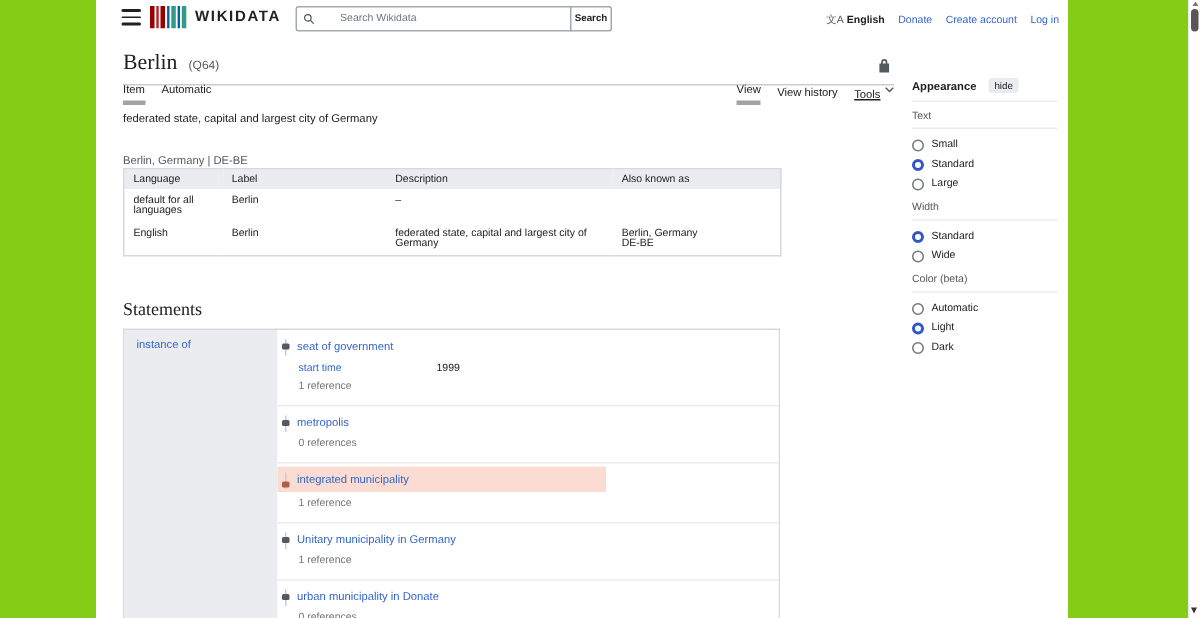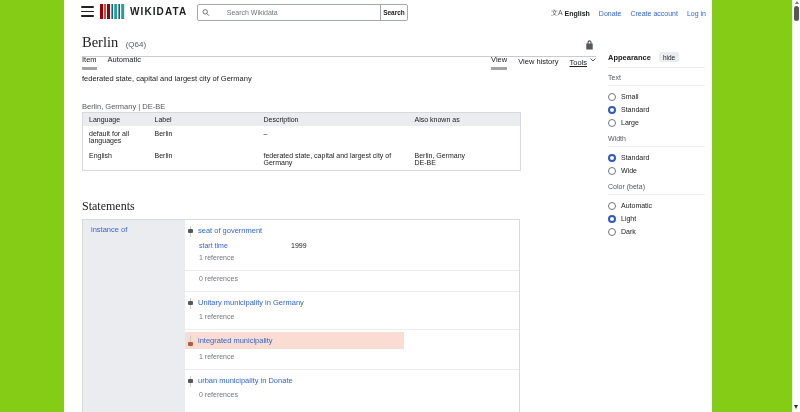--- a/index.html
+++ b/index.html
@@ -200,41 +200,48 @@
             <a class="blue">seat of government</a>
           </div>
           <div class="claim-quals">
             <a class="qual-prop blue">start time</a>
             <span class="qual-value">1999</span>
           </div>
           <div class="claim-refs">1 reference</div>
         </div>
 
         <div class="claim">
-          <div class="claim-refs">0 references</div>
-        </div>
-
-        <div class="claim">
           <div class="claim-main">
             <span class="rank">
                 <i></i>
                 <b></b>
               </span>
-            <a class="blue">Unitary municipality in Germany</a>
-          </div>
-          <div class="claim-refs">1 reference</div>
+            <a class="blue">metropolis</a>
+          </div>
+          <div class="claim-refs">0 references</div>
         </div>
 
         <div class="claim">
           <div class="claim-main deprecated">
             <span class="rank dep">
                 <i></i>
                 <b></b>
               </span>
             <a class="blue">integrated municipality</a>
+          </div>
+          <div class="claim-refs">1 reference</div>
+        </div>
+
+        <div class="claim">
+          <div class="claim-main">
+            <span class="rank">
+                <i></i>
+                <b></b>
+              </span>
+            <a class="blue">Unitary municipality in Germany</a>
           </div>
           <div class="claim-refs">1 reference</div>
         </div>
 
         <div class="claim">
           <div class="claim-main">
             <span class="rank">
                 <i></i>
                 <b></b>
               </span>

